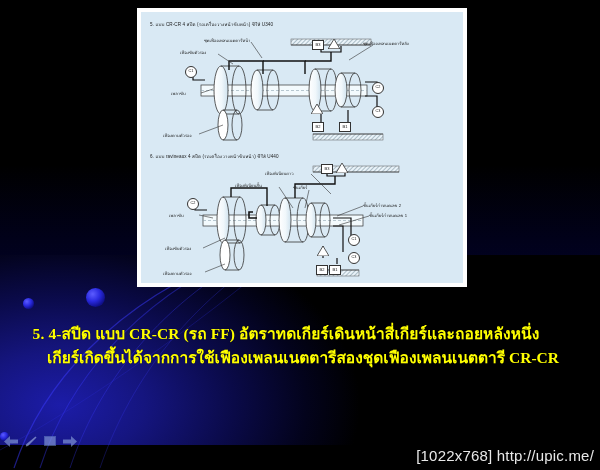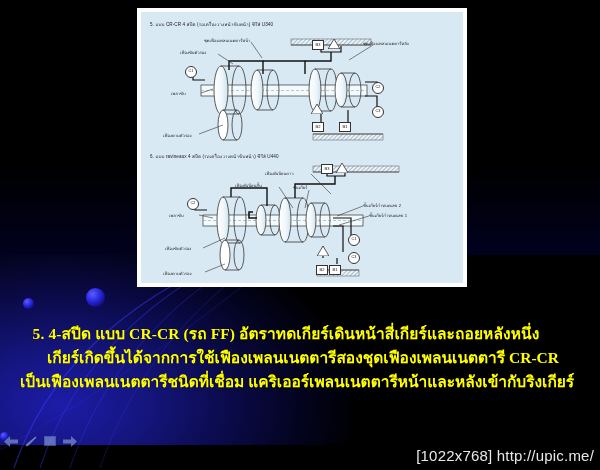--- a/index.html
+++ b/index.html
@@ -261,21 +261,20 @@
         <line x1="62" y1="236" x2="84" y2="226" stroke="#333" stroke-width=".6"></line>
         <line x1="64" y1="260" x2="84" y2="252" stroke="#333" stroke-width=".6"></line>
       </svg>
 
     </div>
   </div>
 
   <div id="caption">
     <div class="line l1">5. 4-สปีด แบบ CR-CR (รถ FF) อัตราทดเกียร์เดินหน้าสี่เกียร์และถอยหลังหนึ่ง</div>
     <div class="line l2">เกียร์เกิดขึ้นได้จากการใช้เฟืองเพลนเนตตารีสองชุดเฟืองเพลนเนตตารี CR-CR</div>
-    <div class="line l3">เป็นเฟืองเพลนเนตตารีชนิดที่เชื่อม แคริเออร์เพลนเนตตารีหน้าและหลังเข้ากับริงเกียร์</div>
   </div>
 
   <div id="nav-bar">
     <svg class="nav-ico" width="14" height="11" viewBox="0 0 14 11">
       <path d="M6 0 L0 5.5 L6 11 L6 7.5 L14 7.5 L14 3.5 L6 3.5 Z" fill="#9ab4e8"></path>
     </svg>
     <svg class="nav-ico" width="12" height="11" viewBox="0 0 12 11">
       <path d="M10.5 0.5 L11.5 1.5 L3 10 L0.8 10.4 L1.2 8.2 Z" fill="#b9cdf0"></path>
     </svg>
     <svg class="nav-ico" width="12" height="10" viewBox="0 0 12 10">

